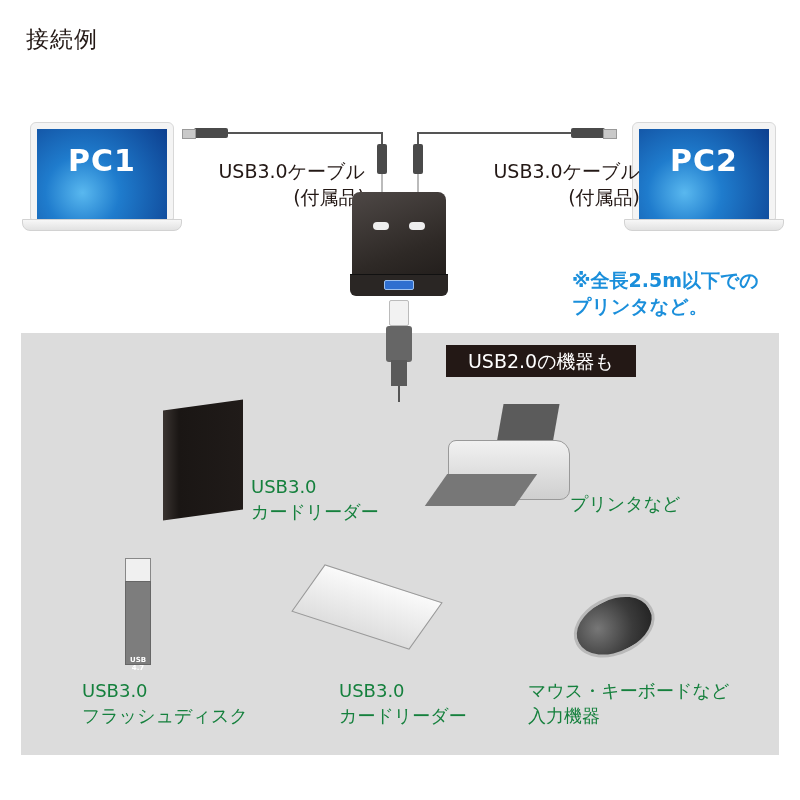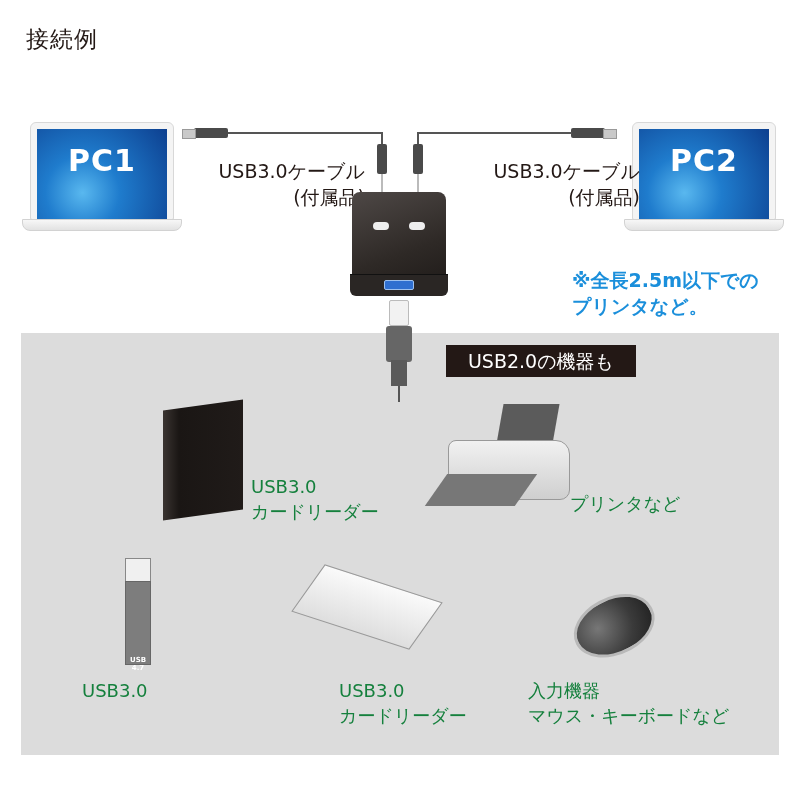--- a/index.html
+++ b/index.html
@@ -141,25 +141,26 @@
 </div>
 
 <div class="abs flash-cap"></div>
 <div class="abs flash-body"></div>
 <div class="abs flash-text">
   <div>USB</div>
   <div>4.7</div>
 </div>
 <div class="abs dev-label" style="left:82px;top:678px;">
   <div>USB3.0</div>
+  <div>フラッシュディスク</div>
 </div>
 
 <div class="abs reader"></div>
 <div class="abs dev-label" style="left:339px;top:678px;">
   <div>USB3.0</div>
   <div>カードリーダー</div>
 </div>
 
 <div class="abs mouse"></div>
 <div class="abs dev-label" style="left:528px;top:678px;">
+  <div>マウス・キーボードなど</div>
   <div>入力機器</div>
-  <div>マウス・キーボードなど</div>
 </div>
 
 </body></html>

